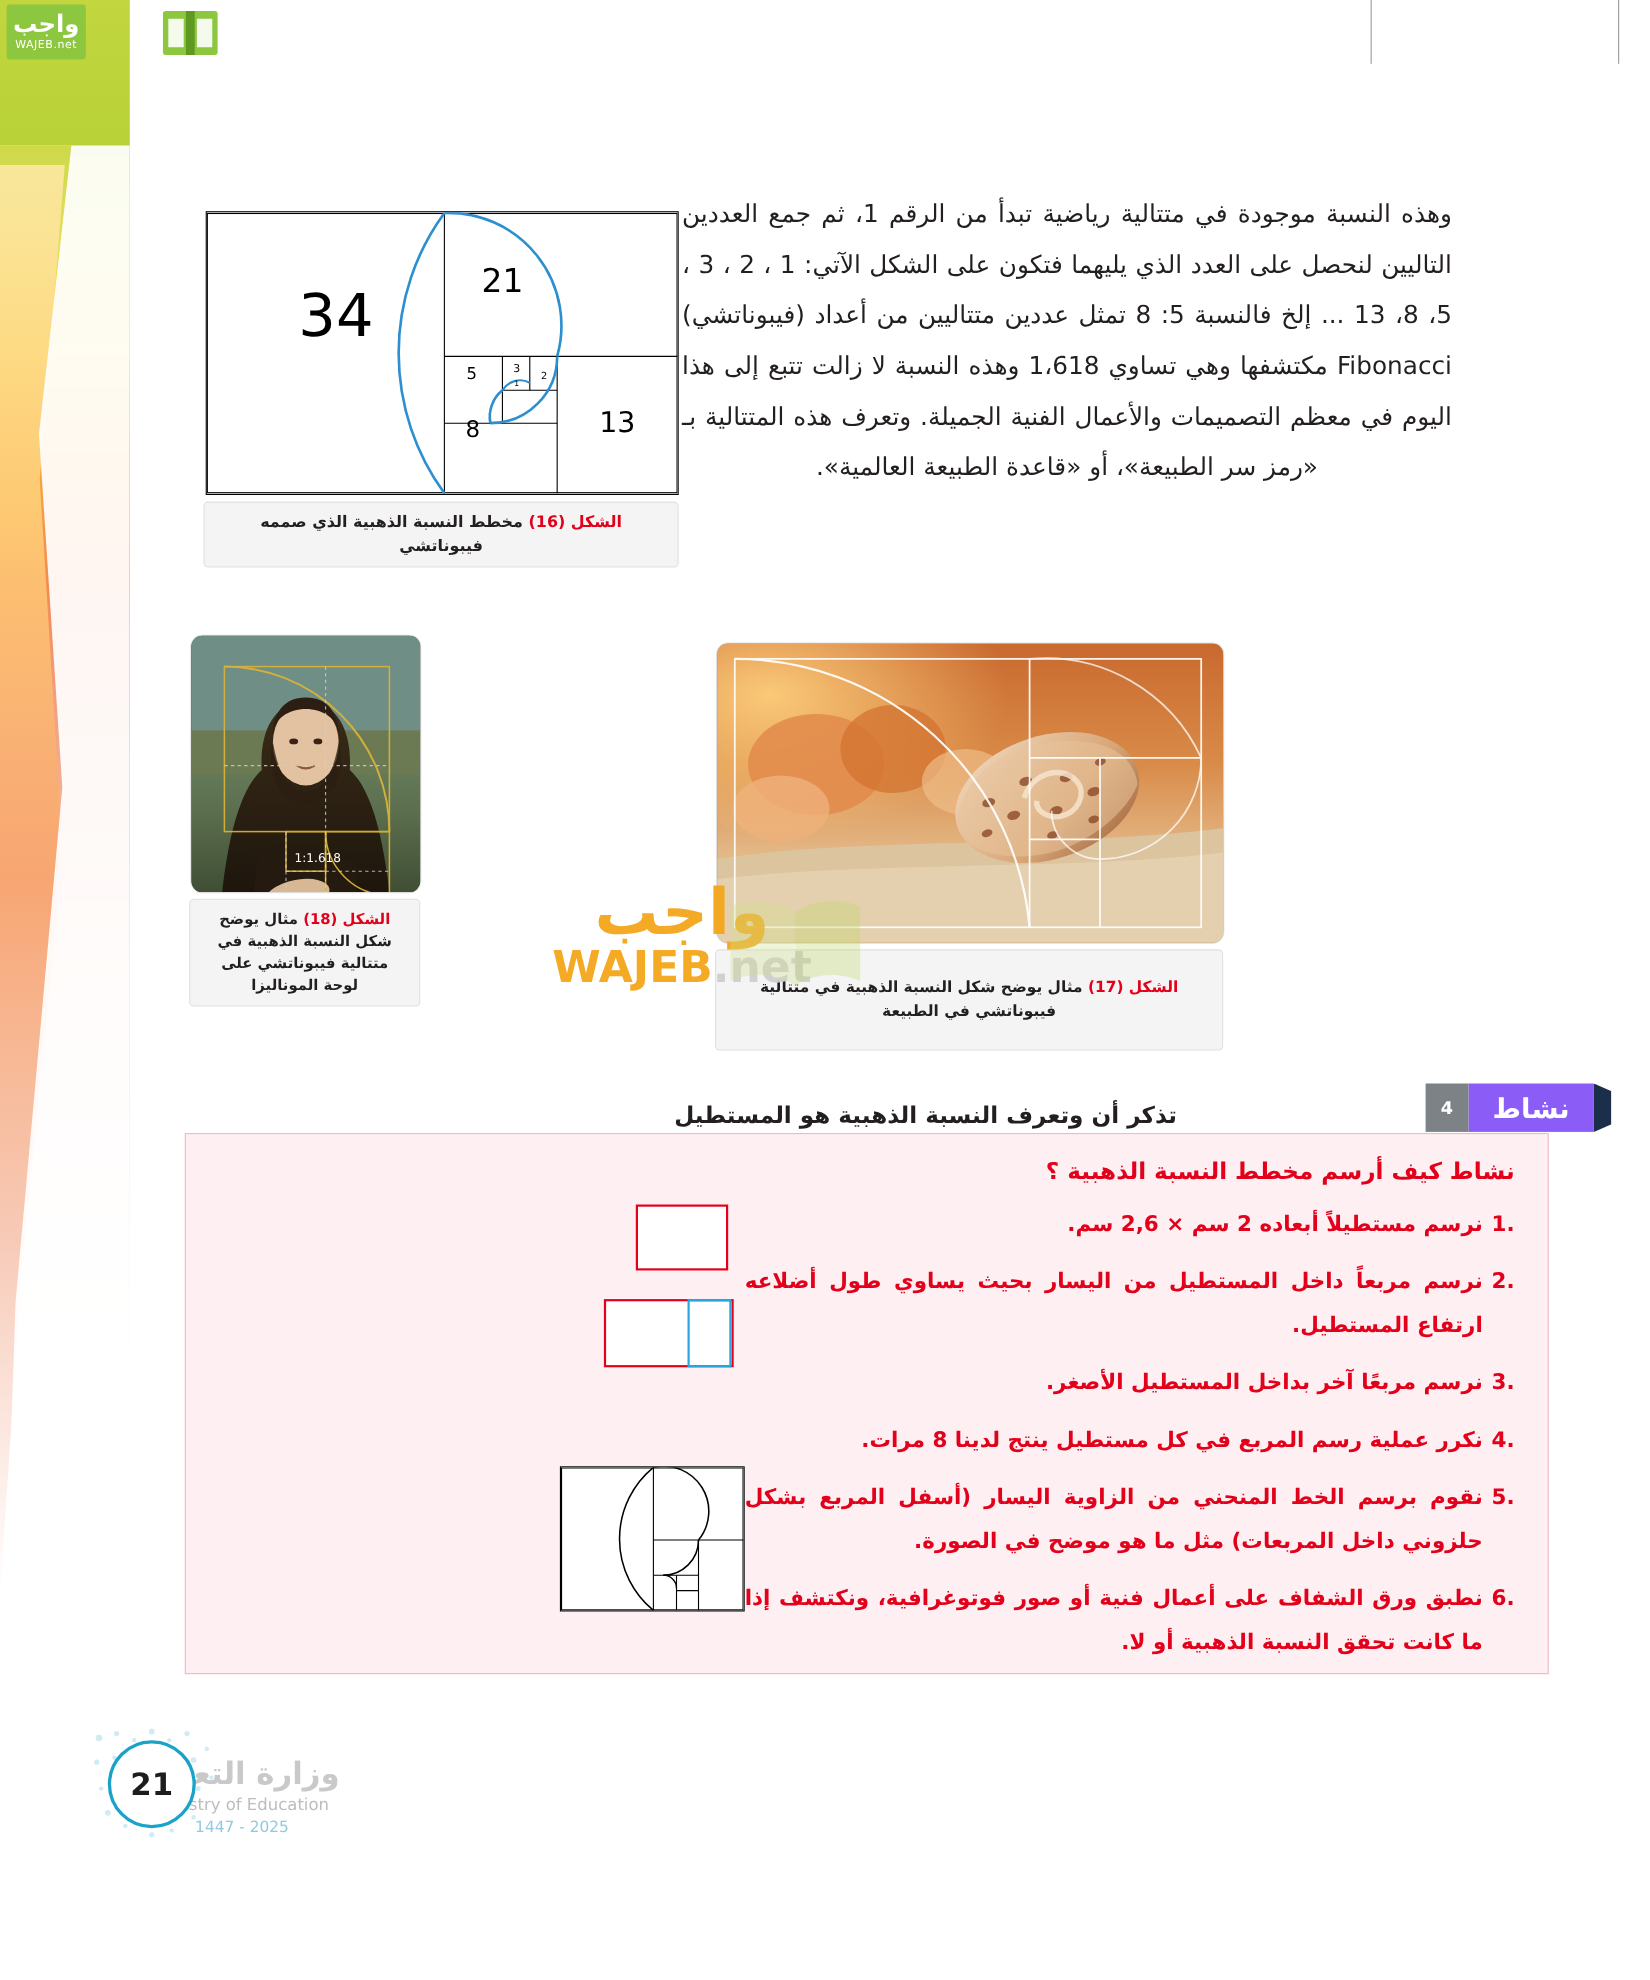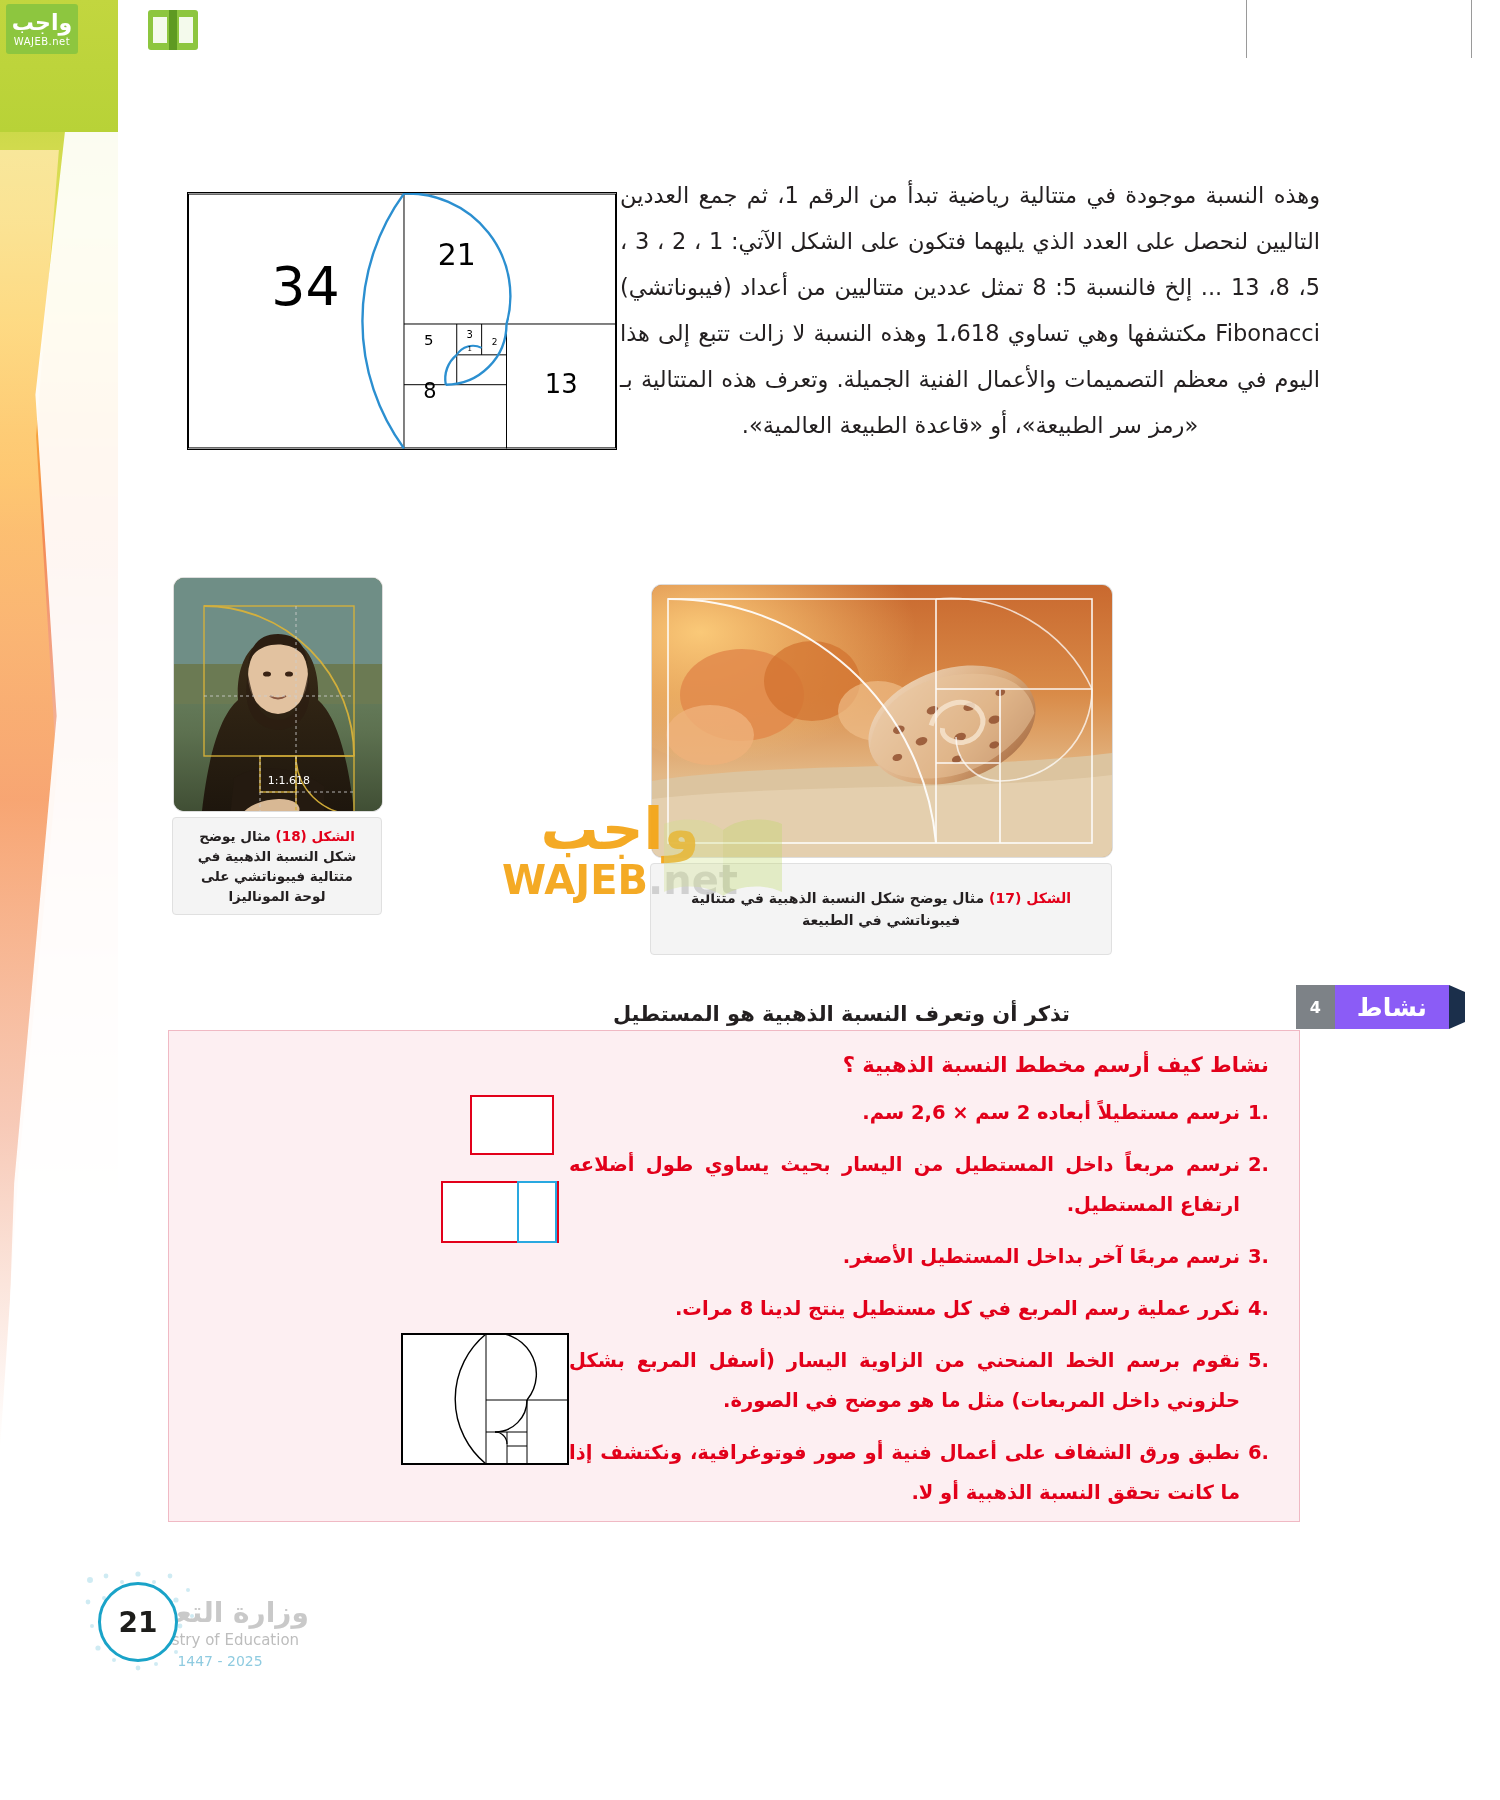--- a/index.html
+++ b/index.html
@@ -265,21 +265,21 @@
     font-weight: bold;
     display: flex; align-items: center; justify-content: center;
     padding: 0 14px;
   }
 
   
   .activity-box {
     position: absolute;
     left: 168px;
     top: 1030px;
-    width: 1132px;
+    width: 1240px;
     height: 492px;
     background: #fdeff2;
     border: 1px solid #f0b9c4;
     box-sizing: border-box;
   }
   .activity-title {
     position: absolute;
     right: 30px; top: 22px;
     font-size: 21px;
     font-weight: bold;
@@ -427,20 +427,24 @@
       <path d="M270 162 A19 19 0 0 1 295 155" fill="none" stroke="#2b8fd0" stroke-width="2"></path>
       <text x="118" y="112" font-size="54" text-anchor="middle" fill="#000" font-family="DejaVu Sans, sans-serif">34</text>
       <text x="270" y="72" font-size="30" text-anchor="middle" fill="#000" font-family="DejaVu Sans, sans-serif">21</text>
       <text x="375" y="200" font-size="26" text-anchor="middle" fill="#000" font-family="DejaVu Sans, sans-serif">13</text>
       <text x="243" y="205" font-size="21" text-anchor="middle" fill="#000" font-family="DejaVu Sans, sans-serif">8</text>
       <text x="242" y="152" font-size="15" text-anchor="middle" fill="#000" font-family="DejaVu Sans, sans-serif">5</text>
       <text x="283" y="145" font-size="10" text-anchor="middle" fill="#000" font-family="DejaVu Sans, sans-serif">3</text>
       <text x="308" y="152" font-size="9" text-anchor="middle" fill="#000" font-family="DejaVu Sans, sans-serif">2</text>
       <text x="283" y="158" font-size="7" text-anchor="middle" fill="#000" font-family="DejaVu Sans, sans-serif">1</text>
     </svg>
+  </div>
+  <div class="fig-caption">
+    <span class="num">الشكل (16)</span>
+    <span>مخطط النسبة الذهبية الذي صممه فيبوناتشي</span>
   </div>
 </div>
 
 <div class="fig18">
   <div class="fig18-frame">
     <svg viewBox="0 0 208 280" width="208" height="280">
       <defs>
         <linearGradient id="sky" x1="0" y1="0" x2="0" y2="1">
           <stop offset="0%" stop-color="#7e9b7a"></stop>
           <stop offset="55%" stop-color="#5d7150"></stop>

